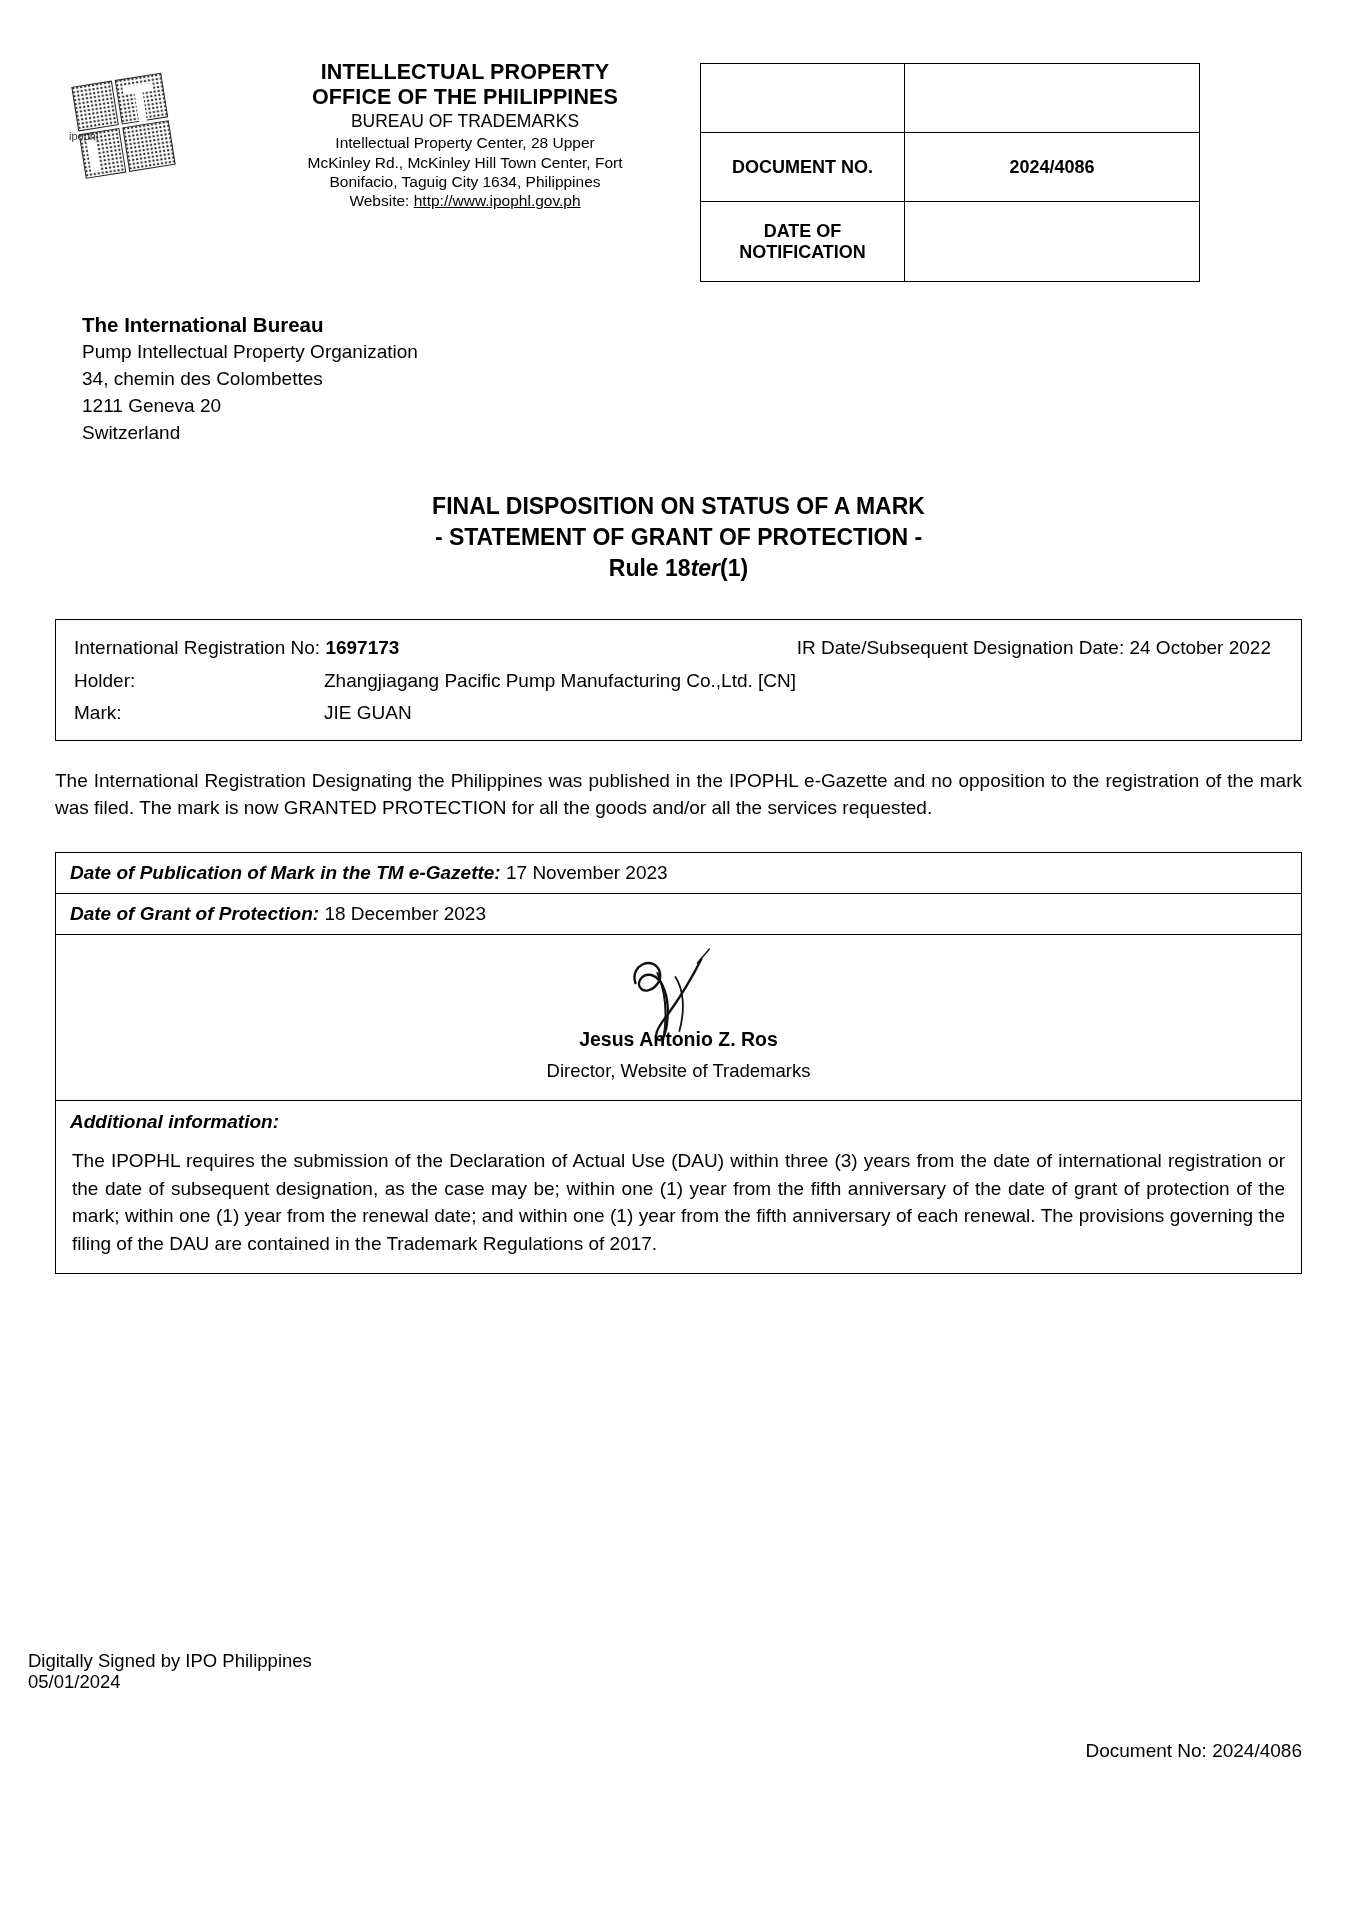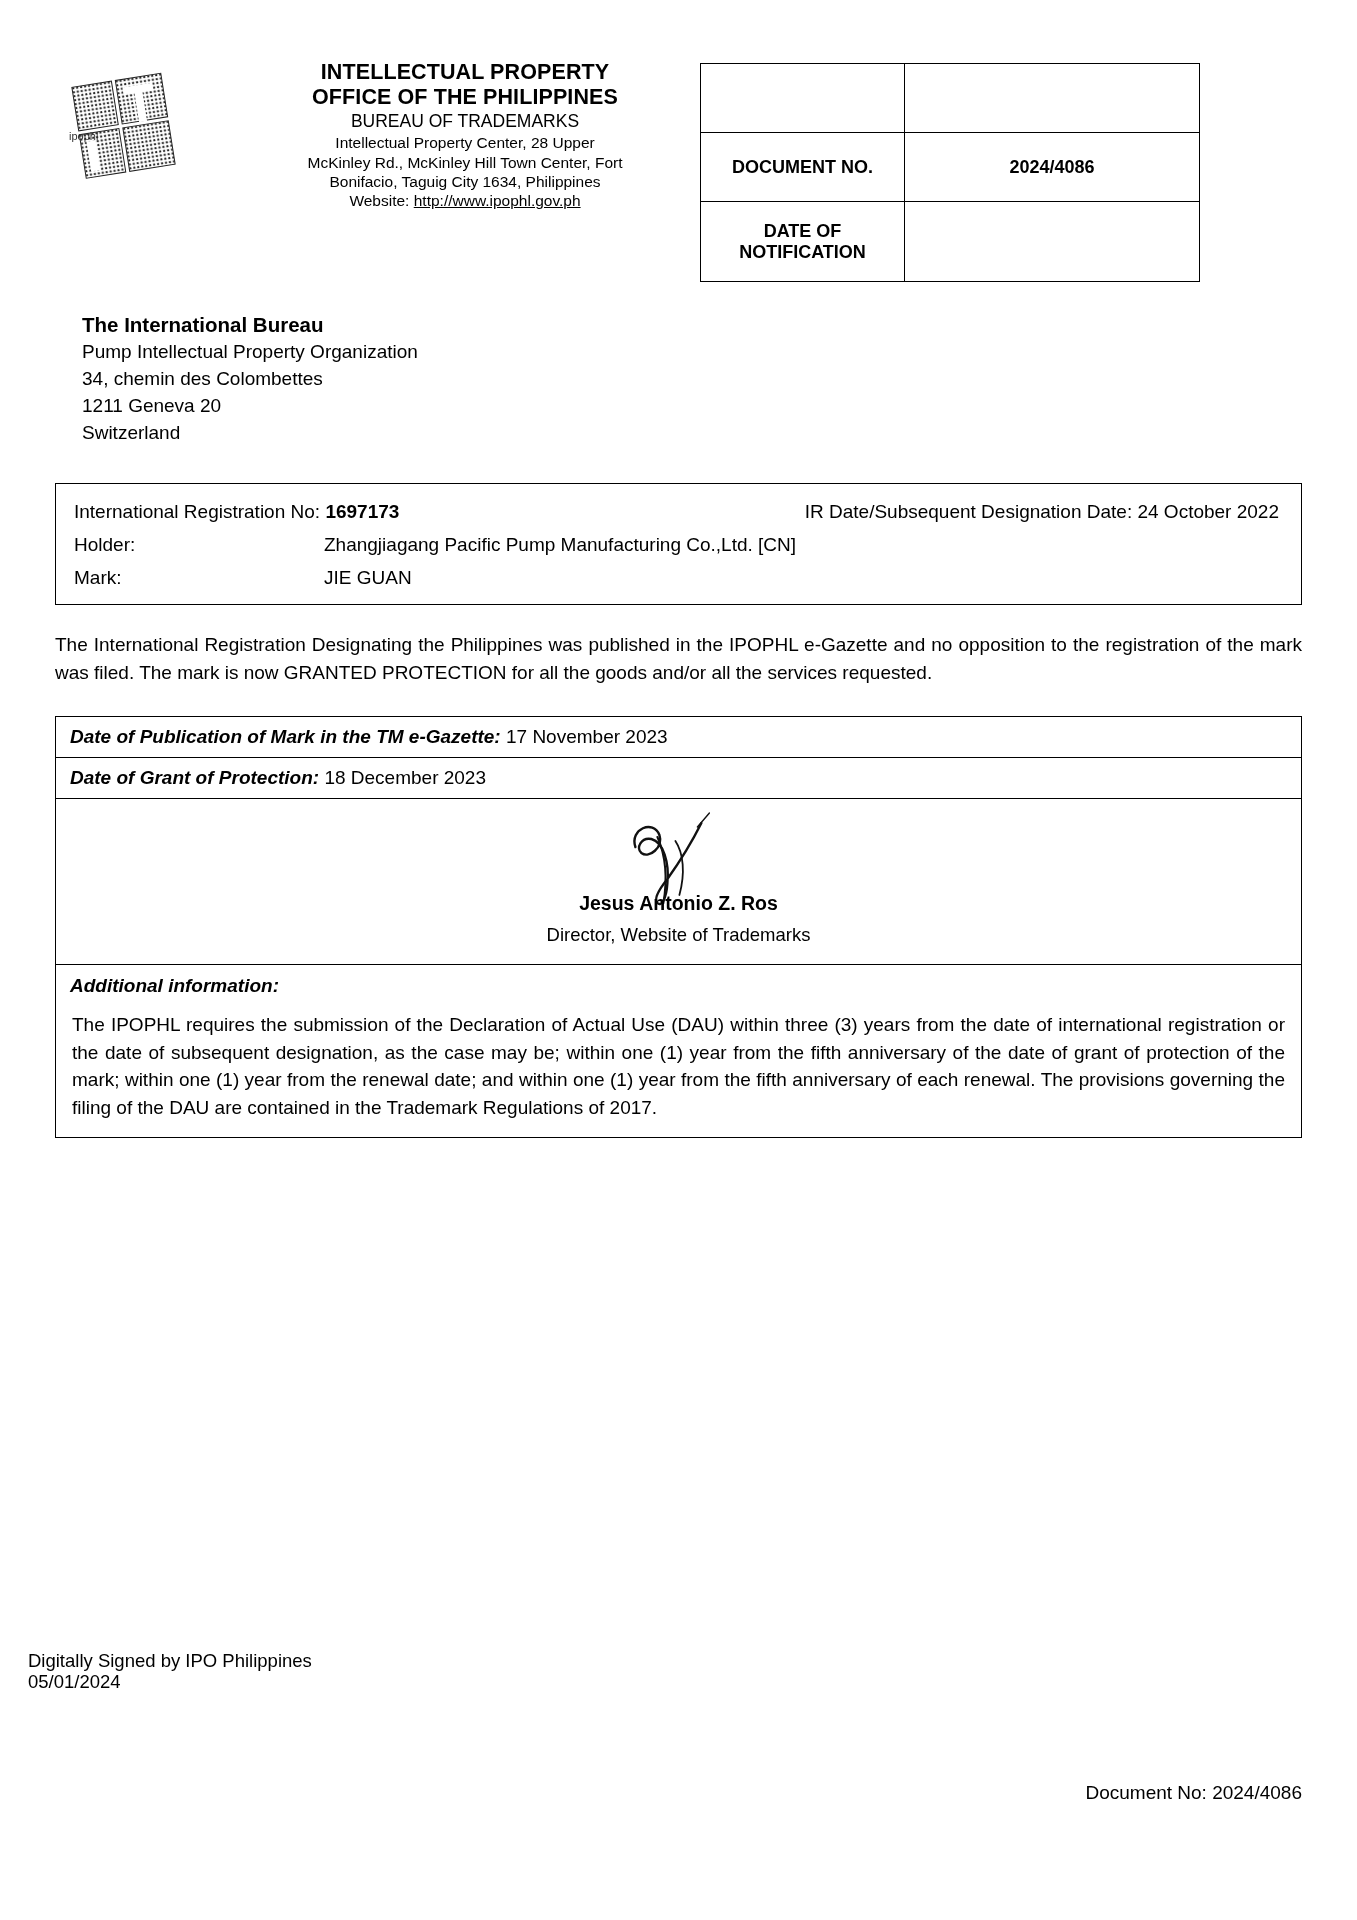--- a/index.html
+++ b/index.html
@@ -118,21 +118,21 @@
   }
 
   
   .box {
     margin: 0 55px;
     border: 1.5px solid #000;
     box-sizing: border-box;
   }
   .ir-box {
     margin-top: 36px;
-    padding: 12px 0 10px 0;
+    padding: 12px 8px 10px 0;
   }
   .ir-line {
     display: flex;
     font-size: 19px;
     padding: 3px 18px;
     line-height: 1.4;
   }
   .ir-line .lab { width: 250px; flex: none; }
   .ir-line .val-wide { flex: 1; }
   .ir-line b { font-weight: bold; }
@@ -204,21 +204,20 @@
     left: 28px;
     top: 1650px;
     font-size: 18.5px;
     line-height: 1.15;
   }
   .doc-footer {
     position: absolute;
     right: 55px;
     top: 1740px;
     font-size: 19px;
-    margin-top: 42px;
   }
 </style>
 </head>
 <body>
 
 <div class="page">
 
   <div class="header">
 
     <div class="logo-cell">
@@ -279,20 +278,25 @@
   </div>
 
   <div class="addressee">
     <div class="bold">The International Bureau</div>
     <div>Pump Intellectual Property Organization</div>
     <div>34, chemin des Colombettes</div>
     <div>1211 Geneva 20</div>
     <div>Switzerland</div>
   </div>
 
+  <div class="doc-title">
+    <div>FINAL DISPOSITION ON STATUS OF A MARK</div>
+    <div>- STATEMENT OF GRANT OF PROTECTION -</div>
+    <div class="rule"><span>Rule 18</span><em>ter</em><span>(1)</span></div>
+  </div>
 
   <div class="box ir-box">
     <div class="ir-line">
       <span>International Registration No:</span>&nbsp;<b>1697173</b>
       <span class="ir-right">
         <span>IR Date/Subsequent Designation Date:</span>
         <span>24 October 2022</span>
       </span>
     </div>
     <div class="ir-line">

